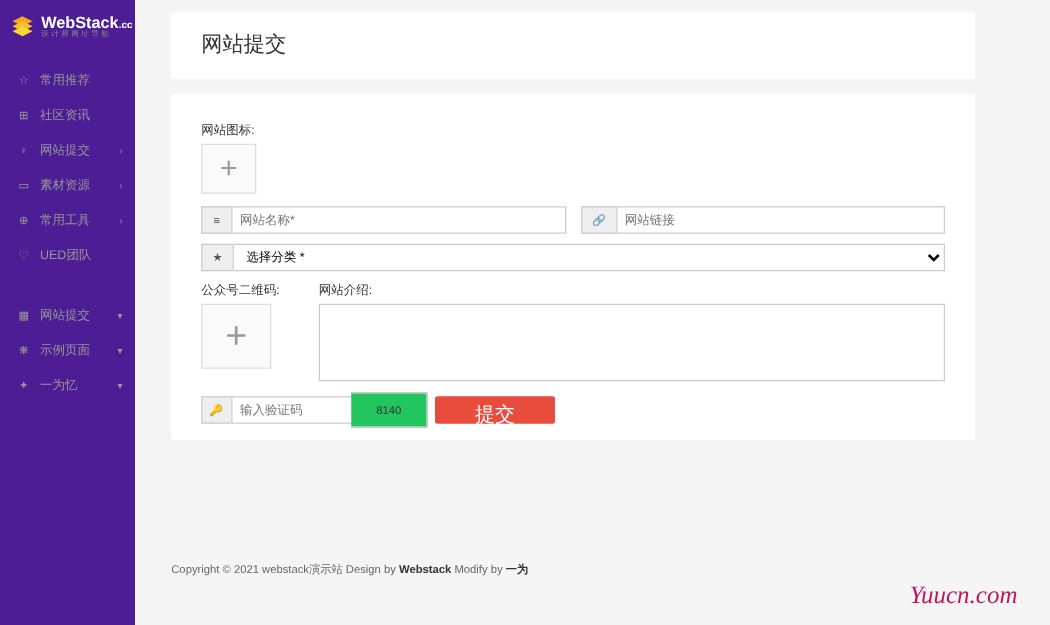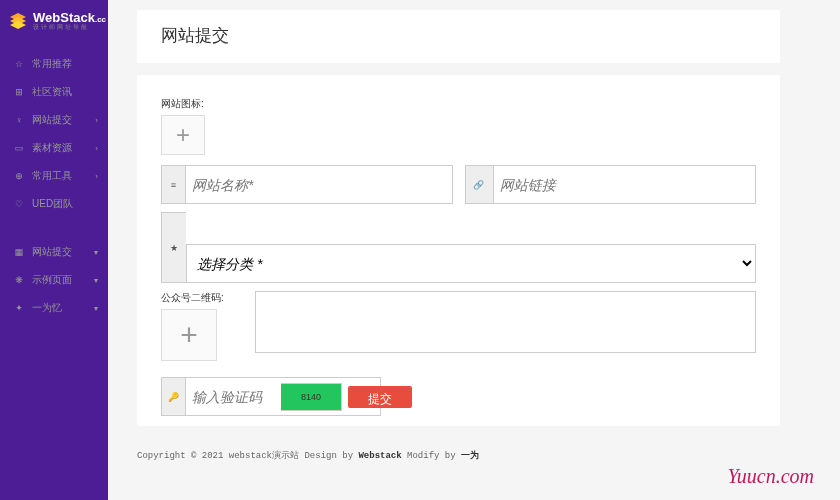--- a/index.html
+++ b/index.html
@@ -18,29 +18,29 @@
     .card { background: #fff; border-radius: 2px; padding: 14px 24px 10px; margin-bottom: 12px; }
     .card h2 { font-size: 17px; font-weight: 500; color: #333; margin-bottom: 6px; }
     .notice { color: #e74c3c; font-size: 10px; }
     .form-label { font-size: 10px; color: #333; margin-bottom: 4px; display: block; font-weight: normal; }
     .upload { width: 44px; height: 40px; border: 1px solid #ddd; display: flex; align-items: center; justify-content: center; font-size: 24px; color: #999; cursor: pointer; background: #fafafa; margin-bottom: 10px; }
     .upload.large { width: 56px; height: 52px; font-size: 30px; }
     .row { display: flex; gap: 12px; margin-bottom: 8px; }
     .col { flex: 1; }
     .input-group { display: flex; }
     .input-addon { background: #eee; border: 1px solid #ccc; border-right: none; padding: 4px 8px; font-size: 9px; color: #555; display: flex; align-items: center; min-width: 24px; justify-content: center; }
-    .input-group input, .input-group select { flex: 1; border: 1px solid #ccc; padding: 4px 6px; font-size: 14px; height: 39px; background: #fff; font-style: italic; }
-    .input-group select { cursor: pointer; margin-top: 32px; }
+    .input-group input, .input-group select { flex: 1; border: 1px solid #ccc; padding: 4px 6px; font-size: 10px; height: 22px; background: #fff; }
+    .input-group select { cursor: pointer; }
     .textarea-wrap { flex: 3; }
     textarea { width: 100%; height: 62px; border: 1px solid #ccc; padding: 4px; font-size: 10px; resize: none; }
     .submit-row { display: flex; gap: 0; align-items: center; margin-top: 6px; }
     .submit-row .input-group { width: 120px; }
     .captcha-code { background: #22c55e; border: 1px solid #ccc; border-left: none; padding: 4px 20px; font-size: 9px; height: 28px; display: flex; align-items: center; }
-    .btn-submit { background: #e74c3c; color: #fff; border: none; padding: 5px 20px; font-size: 12px; cursor: pointer; margin-left: 6px; height: 22px; border-radius: 2px; }
-    .footer { position: absolute; left: 137px; bottom: 38px; font-size: 9px; color: #666; font-family: Liberation Mono, monospace; }
+    .btn-submit { background: #e74c3c; color: #fff; border: none; padding: 5px 32px; font-size: 16px; cursor: pointer; margin-left: 6px; height: 22px; border-radius: 2px; }
+    .footer { position: absolute; left: 137px; bottom: 38px; font-size: 9px; color: #666; }
     .footer b { color: #333; }
     .watermark { position: absolute; right: 26px; bottom: 12px; font-size: 20px; font-style: italic; color: #be185d; font-family: Georgia, serif; }
     .two-col { display: flex; gap: 14px; }
     .qr-col { width: 80px; }
   </style>
 </head>
 <body>
 
 <div class="sidebar">
   <div class="logo">
@@ -145,20 +145,21 @@
     </div>
 
     <div class="two-col">
       <div class="qr-col">
         <label class="form-label">公众号二维码:</label>
         <div class="upload large">
             <span>+</span>
           </div>
       </div>
       <div class="textarea-wrap">
+        <label class="form-label">网站介绍:</label>
         <textarea style=""></textarea>
       </div>
     </div>
 
     <div class="submit-row">
       <div class="input-group">
         <span class="input-addon">🔑</span>
         <input type="text" placeholder="输入验证码" style="">
       </div>
       <span class="captcha-code">8140</span>

